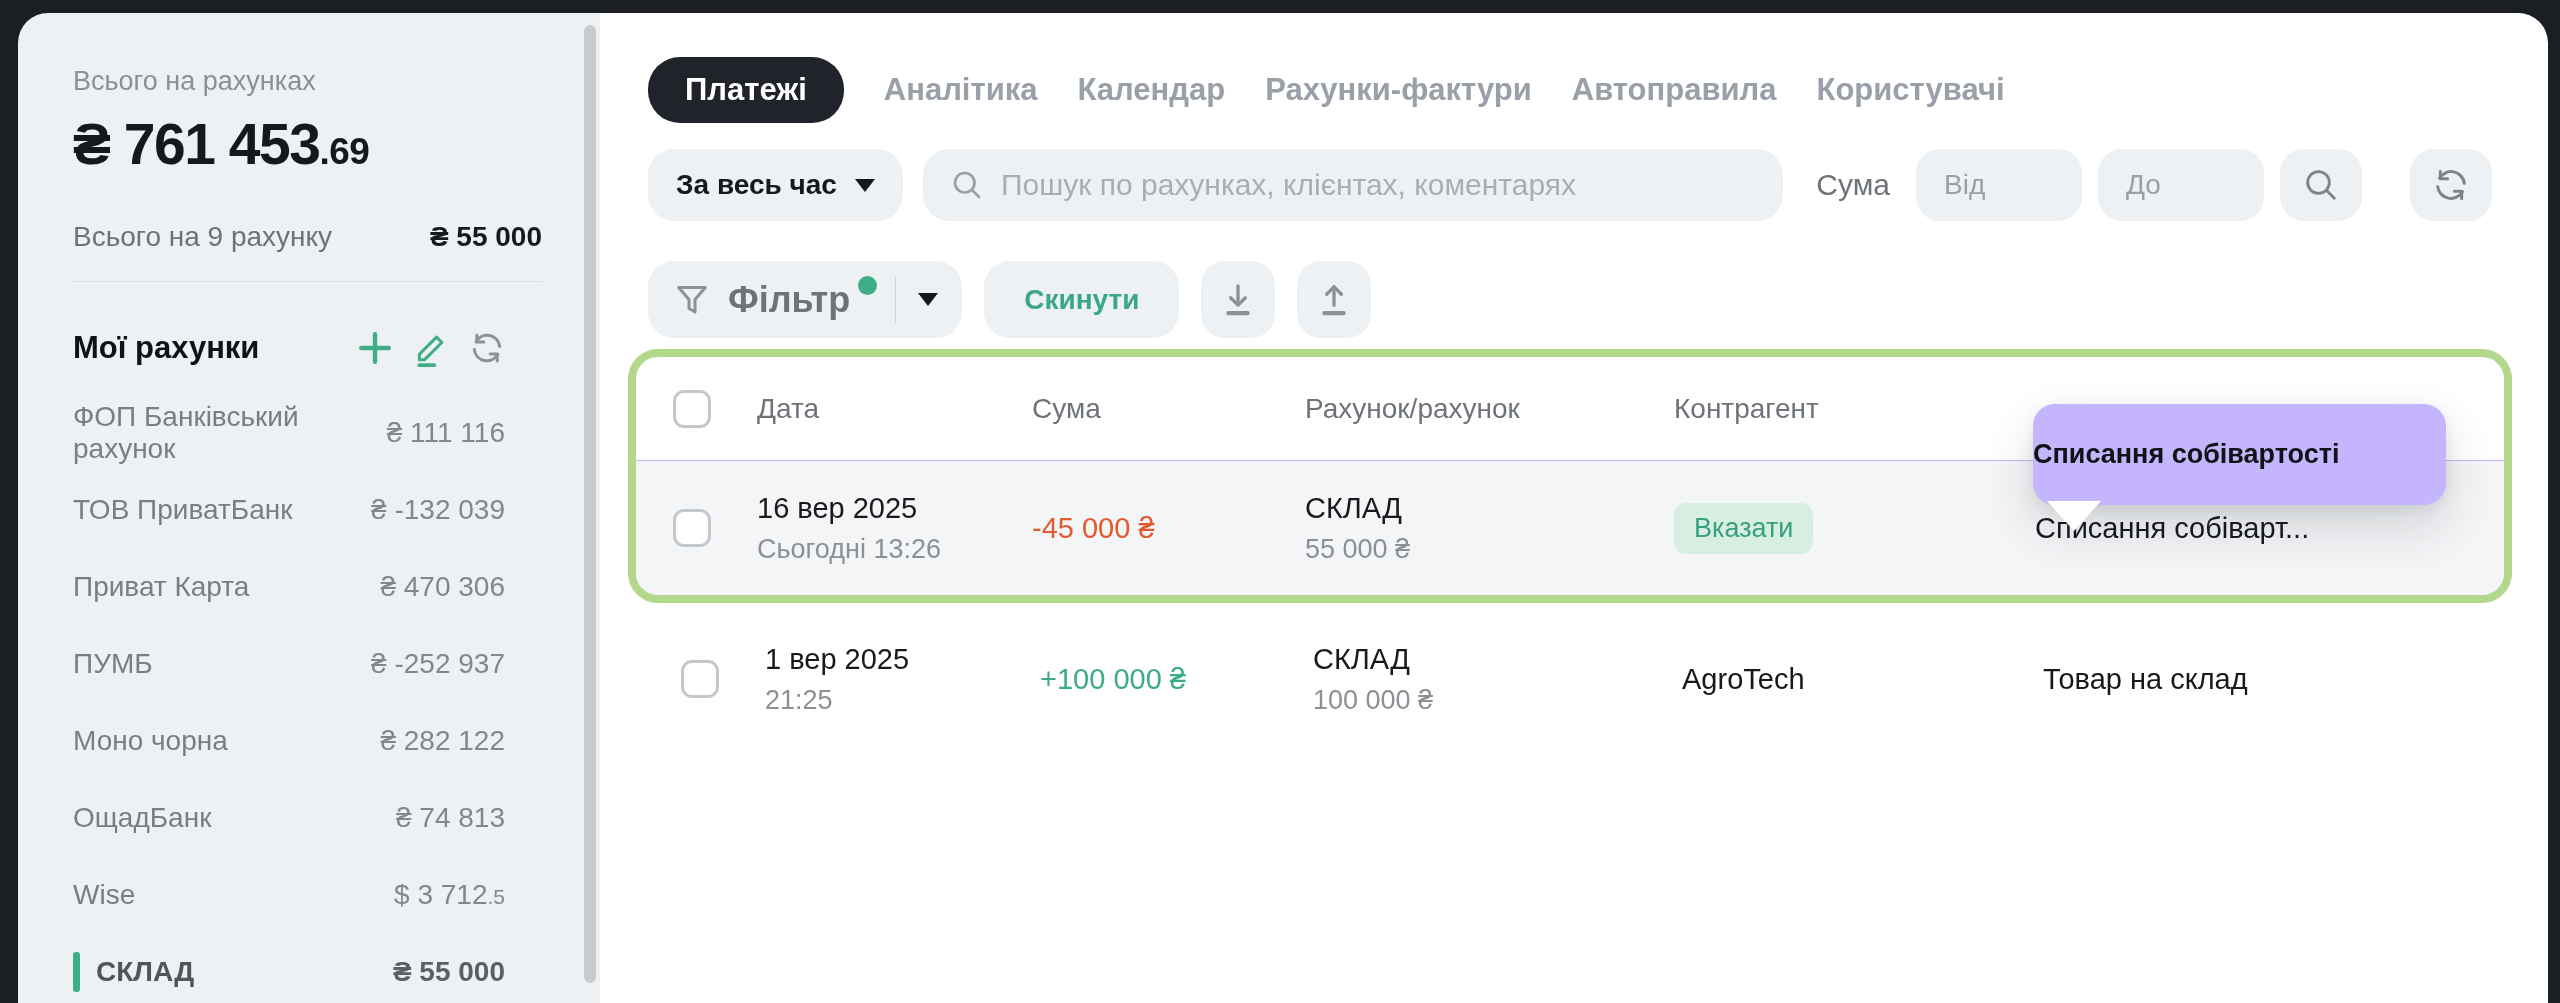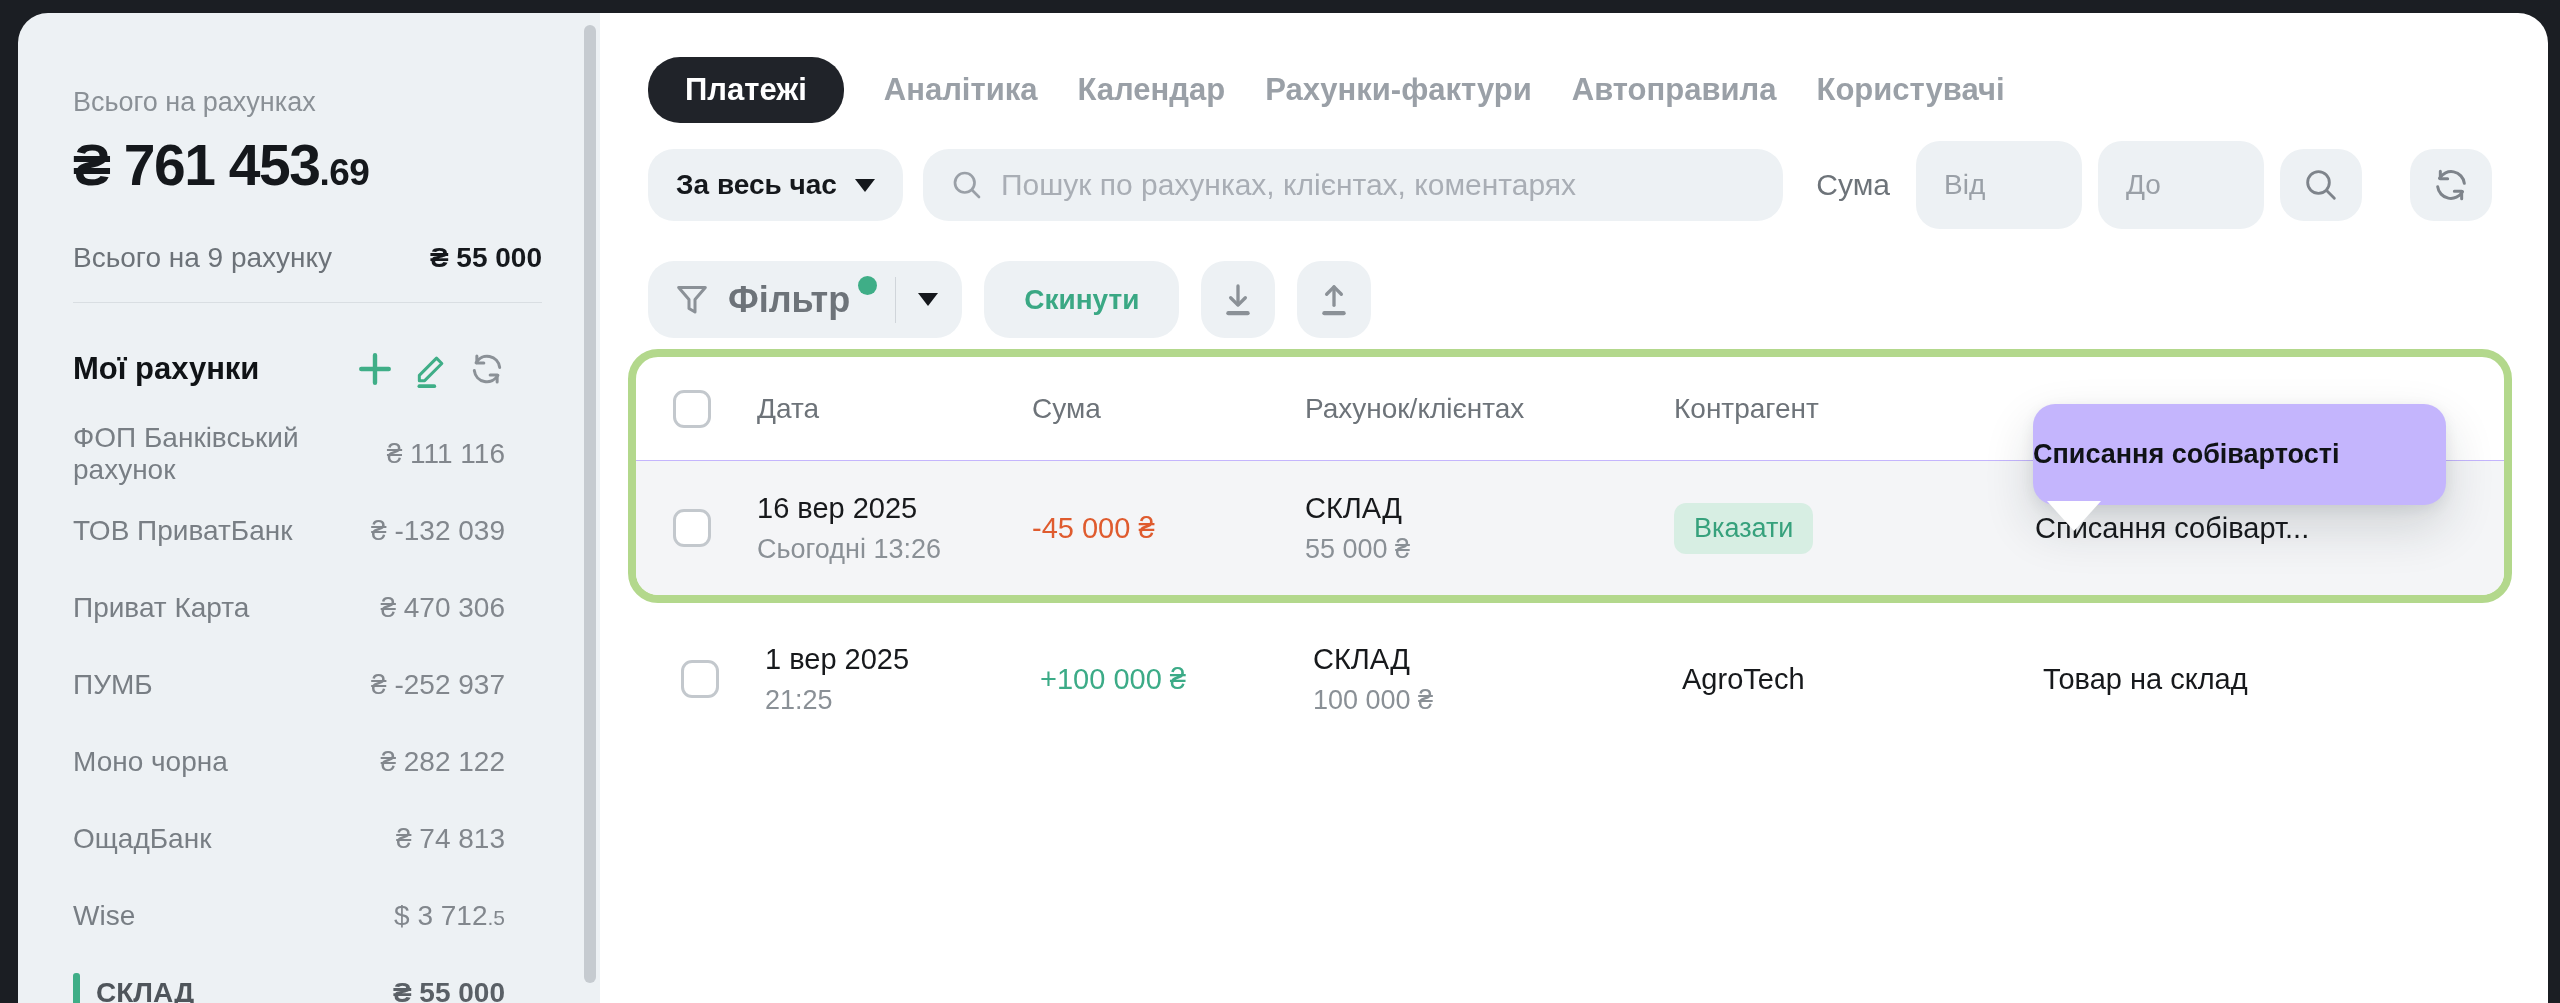--- a/index.html
+++ b/index.html
@@ -6,21 +6,21 @@
   html,body { width:2560px; height:1003px; }
   body { font-family:"Liberation Sans","DejaVu Sans",sans-serif; background:#1b1e23; overflow:hidden; }
   .page { position:relative; width:2560px; height:1003px; background:#1b1e23; overflow:hidden; }
 
   
   .sidebar { position:absolute; left:18px; top:13px; width:582px; height:1010px;
              background:#edf1f4; border-top-left-radius:30px; }
   .side-scrollbar { position:absolute; left:584px; top:25px; width:12px; height:958px;
                     background:#c6cbd0; border-radius:7px; z-index:6; }
   .side-inner { padding-left:55px; }
-  .total-label { margin-top:74px; font-size:27px; color:#8a9096; }
+  .total-label { margin-top:53px; font-size:27px; color:#8a9096; }
   .total-value { margin-top:14px; font-size:57px; font-weight:700; color:#15181c; letter-spacing:-1.5px; }
   .total-value .frac { font-size:37px; letter-spacing:-0.5px; }
   .single-row { margin-top:44px; display:flex; justify-content:space-between; align-items:center; padding-right:58px; }
   .single-row .lbl { font-size:28px; color:#6c7278; }
   .single-row .val { font-size:28px; font-weight:700; color:#15181c; }
   .side-divider { margin:28px 58px 0 0; height:1px; background:#d9dee2; }
   .accounts-head { margin-top:44px; display:flex; align-items:center; padding-right:85px; }
   .accounts-head .ttl { font-size:31px; font-weight:700; color:#101316; flex:1; }
   .accounts-head .ic { display:flex; align-items:center; justify-content:center; width:56px; cursor:pointer; }
   .accounts-list { margin-top:24px; }
@@ -47,21 +47,21 @@
   .period-btn { height:72px; padding:4px 28px; border-radius:26px; background:#edf1f4; display:flex;
                 align-items:center; gap:18px; font-size:28px; font-weight:700; color:#15181c; cursor:pointer; }
   .caret-down { width:0; height:0; border-left:10px solid transparent; border-right:10px solid transparent;
                 border-top:13px solid #15181c; }
   .search-box { margin-left:20px; width:860px; height:72px; border-radius:26px; background:#edf1f4;
                 display:flex; align-items:center; gap:16px; padding:0 26px; }
   .search-box input { flex:1; border:none; outline:none; background:transparent; font-size:30px;
                       color:#2a2e33; font-family:inherit; }
   .search-box input::placeholder { color:#a9aeb5; }
   .sum-label { margin-left:auto; margin-right:26px; font-size:30px; color:#6d7379; }
-  .mini-input { width:166px; height:88px; border-radius:24px; background:#edf1f4; border:none; outline:none;
+  .mini-input { width:166px; height:72px; border-radius:24px; background:#edf1f4; border:none; outline:none;
                 padding:0 28px; font-size:28px; color:#2a2e33; font-family:inherit; }
   .mini-input::placeholder { color:#9aa0a7; }
   .mini-input + .mini-input { margin-left:16px; }
   .icon-btn { width:82px; height:72px; border-radius:24px; background:#edf1f4; display:flex;
               align-items:center; justify-content:center; cursor:pointer; border:none; }
   .search-btn { margin-left:16px; }
   .refresh-btn { margin-left:48px; }
 
   .filter-row2 { margin-top:40px; display:flex; align-items:center; gap:22px; height:77px; }
   .filter-btn { height:77px; border-radius:26px; background:#edf1f4; display:flex; align-items:center;
@@ -257,21 +257,21 @@
         </button>
       </div>
 
       <div class="highlight-box">
         <div class="trow thead-row">
           <div class="col-cb">
               <span class="cbx"></span>
             </div>
           <div class="col-date th">Дата</div>
           <div class="col-amount th">Сума</div>
-          <div class="col-account th">Рахунок/клієнтах</div>
+          <div class="col-account th">Рахунок/рахунок</div>
           <div class="col-party th">Контрагент</div>
           <div class="col-comment th"></div>
         </div>
         <div class="trow data-row shaded">
           <div class="col-cb">
               <span class="cbx"></span>
             </div>
           <div class="col-date">
             <div class="cell-main">16 вер 2025</div>
             <div class="cell-sub">Сьогодні 13:26</div>

